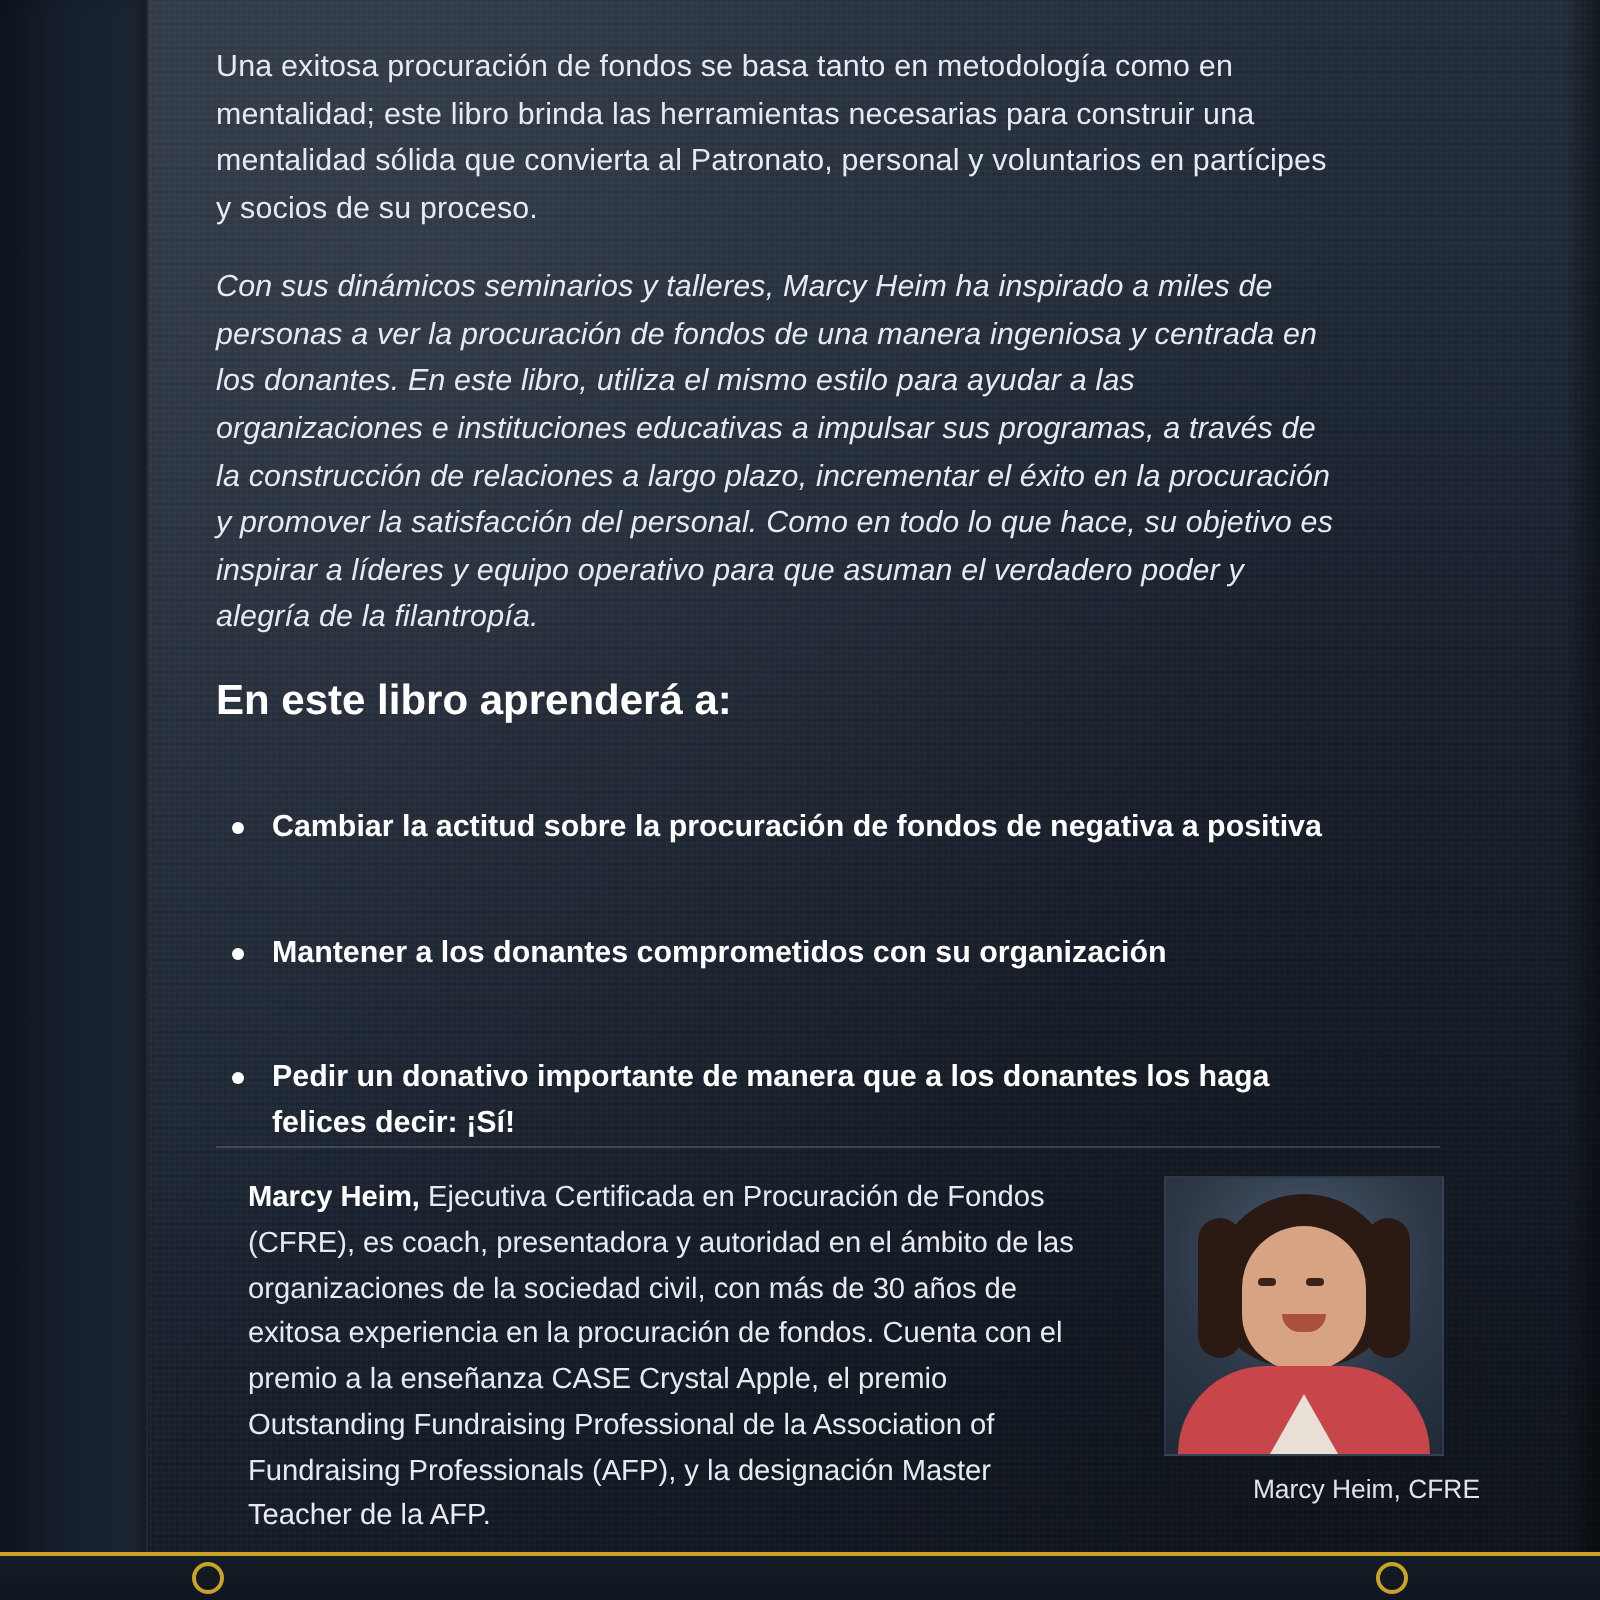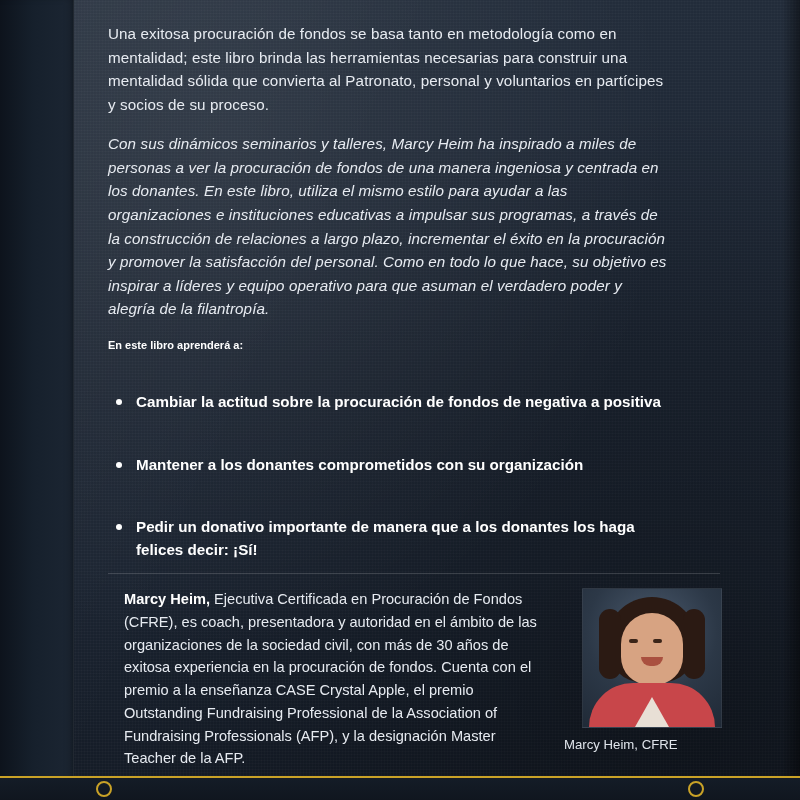--- a/index.html
+++ b/index.html
@@ -85,21 +85,21 @@
     color: #e7ebf1;
     margin: 0 0 16px 0;
     letter-spacing: 0.1px;
   }
   .para.second {
     margin-bottom: 18px;
     font-style: italic;
   }
 
   .lead-in {
-    font-size: 11px;
+    font-size: 21px;
     font-weight: bold;
     color: #ffffff;
     margin: 6px 0 10px 0;
   }
 
   ul.bullets {
     list-style: none;
     margin: 0 0 0 0;
     padding: 0;
   }
@@ -236,21 +236,21 @@
     transform: translateX(-50%);
     width: 34px;
     height: 30px;
     background: #e8dfd5;
     clip-path: polygon(50% 0, 100% 100%, 0 100%);
   }
   .author-caption {
     margin-top: 9px;
     font-size: 13.2px;
     color: #dfe4ea;
-    text-align: left;
+    text-align: right;
   }
   .clear { clear: both; }
 
   .bottom-band {
     position: absolute;
     left: 0;
     right: 0;
     bottom: 0;
     height: 22px;
     background: linear-gradient(180deg, #141c27 0%, #10161f 100%);

